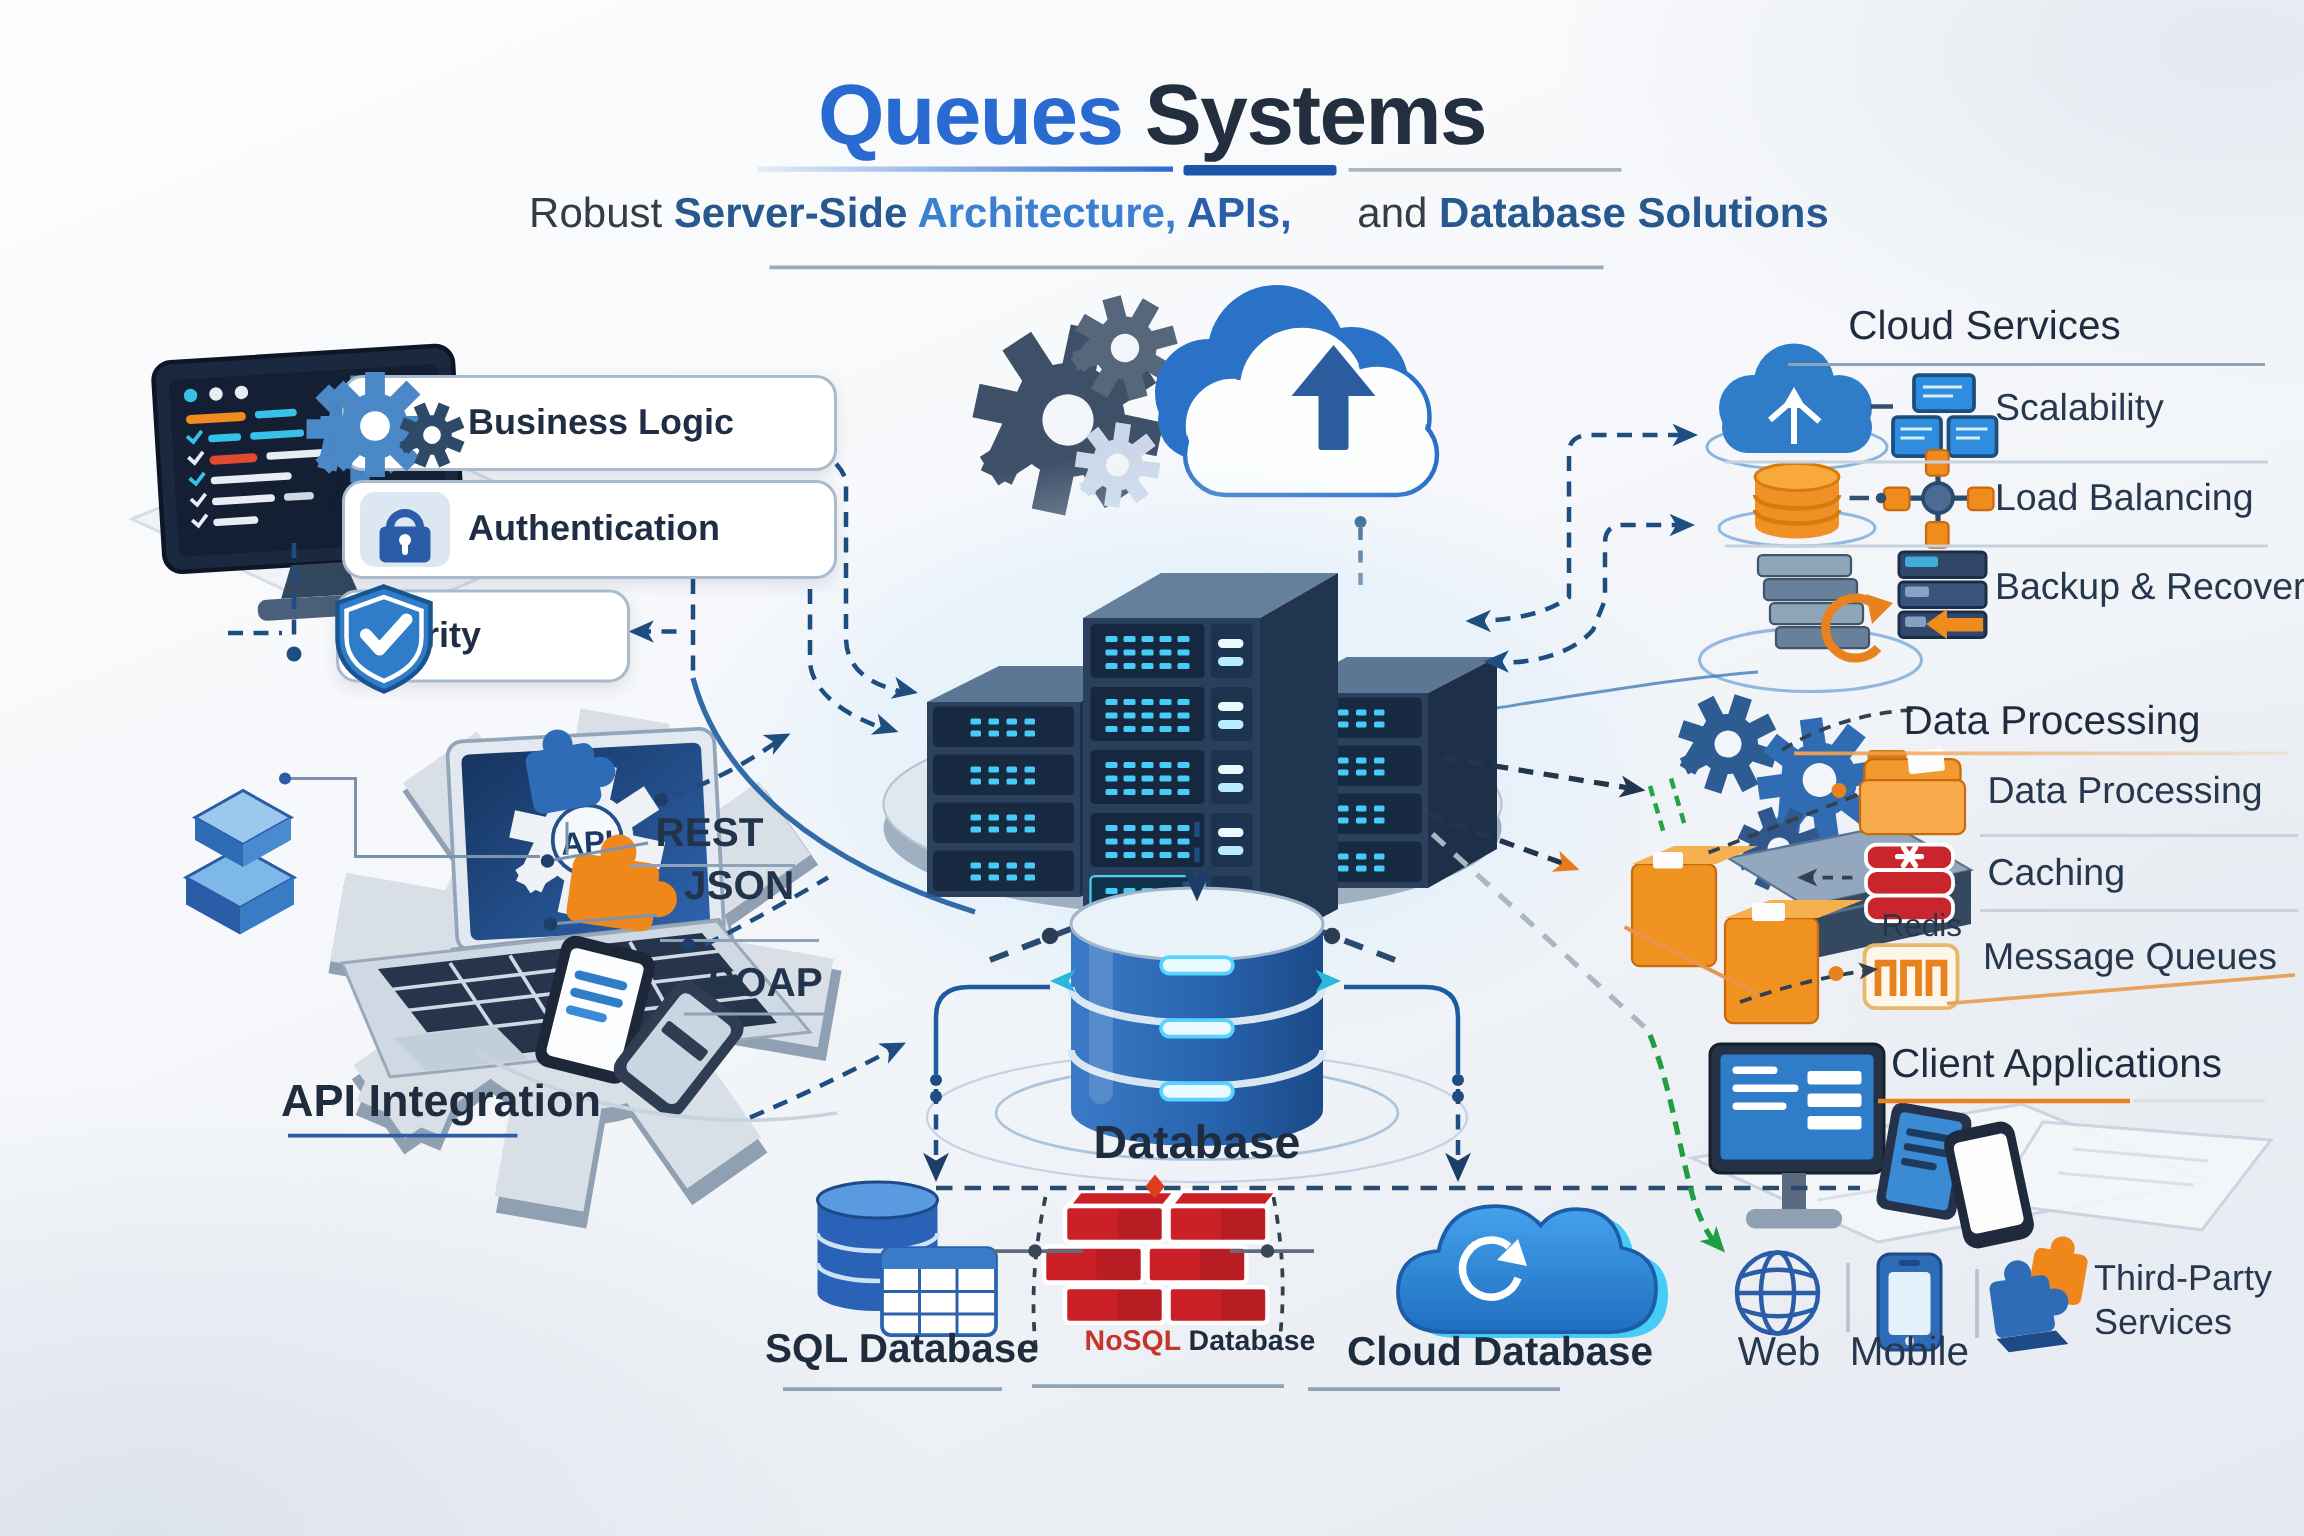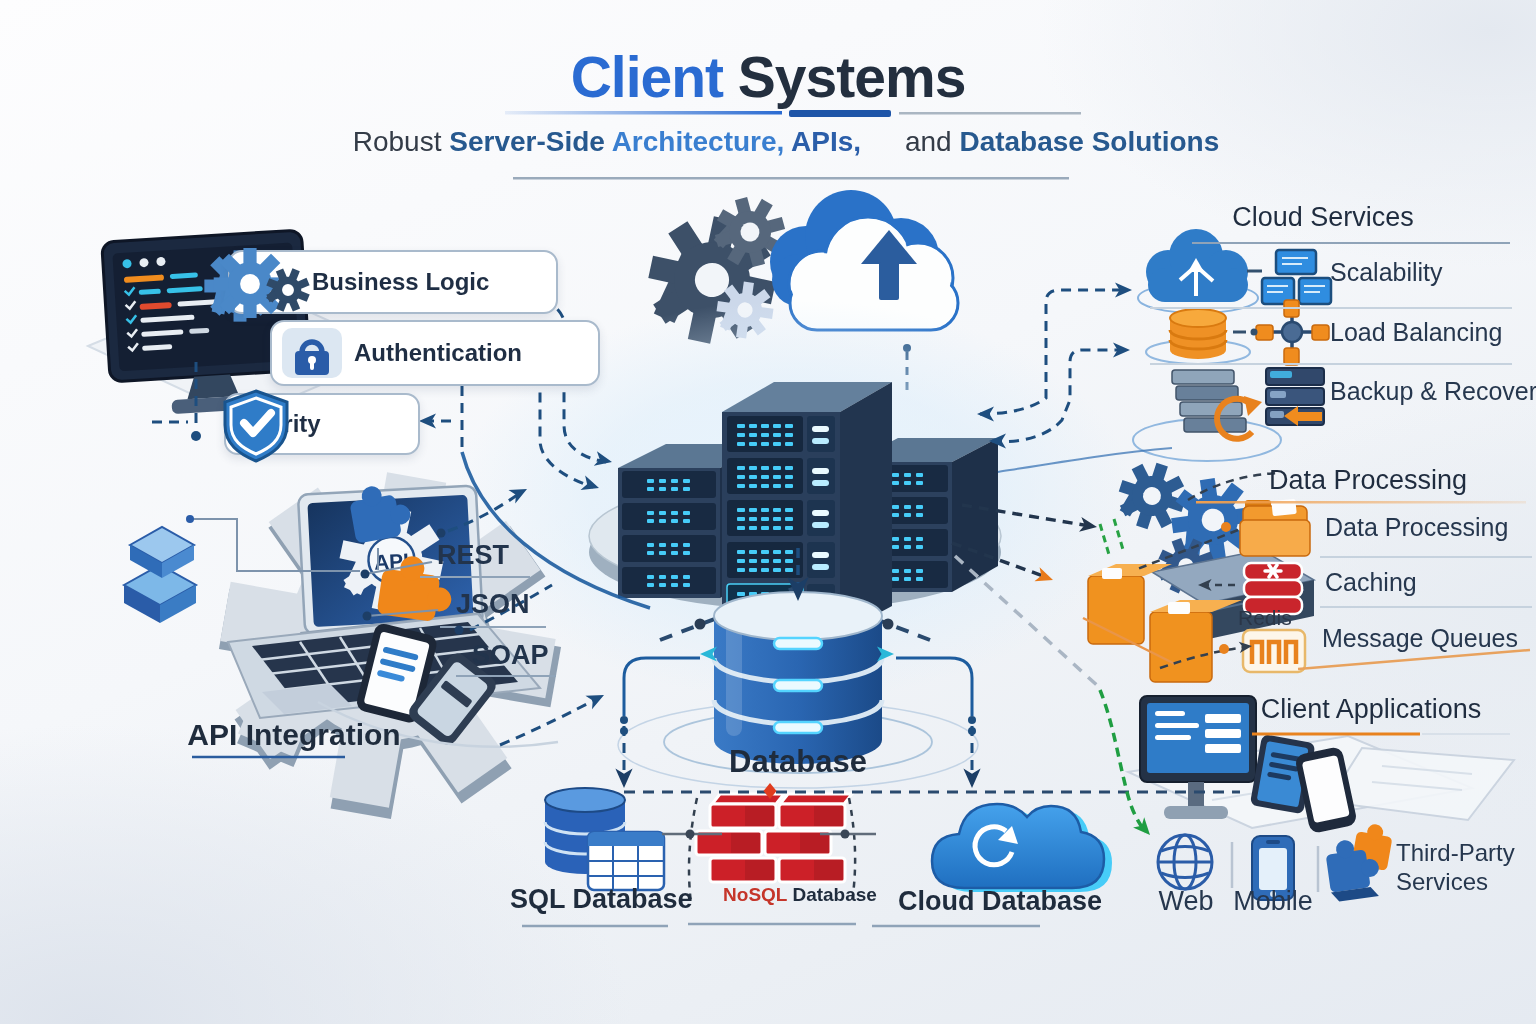--- a/index.html
+++ b/index.html
@@ -23,21 +23,21 @@
   .subtitle .s-mid{font-weight:bold;color:#27598f;}
   .subtitle .s-light{font-weight:bold;color:#3a7fd0;}
   .subtitle .s-api{font-weight:bold;color:#2b5ea9;}
   .card{position:absolute;background:#ffffff;border:2px solid #a9bacc;border-radius:14px;
     box-shadow:0 4px 10px rgba(40,60,90,.12);display:flex;align-items:center;}
   .card .card-label{font-size:24px;font-weight:600;color:#1f2e44;white-space:nowrap;}
   .sec-header{font-weight:normal;font-size:27px;color:#1f2c3f;text-align:center;}
   .item-label{font-size:25px;color:#26374e;}
   .proto{font-weight:bold;font-size:27px;color:#22344c;}
   .big-label{font-weight:bold;color:#1f2c3d;text-align:center;}
-  .caption{font-size:21px;color:#2a3648;text-align:left;}
+  .caption{font-size:21px;color:#2a3648;text-align:right;}
   .nosql-accent{color:#c5352a;}
   .wrap2{white-space:normal;line-height:1.22;}
 </style>
 </head>
 <body>
 
 <div class="canvas">
 
   <svg class="art" viewBox="0 0 1536 1024">
     <defs>
@@ -669,56 +669,56 @@
       <circle cx="367" cy="616" r="4.5" fill="#1d3e66"></circle>
         <circle cx="441" cy="533" r="4.5" fill="#1d3e66"></circle>
       <circle cx="459" cy="630" r="4.5" fill="#1d3e66"></circle>
       <circle cx="1254" cy="332" r="3.5" fill="#33506e"></circle>
       <circle cx="1226" cy="527" r="5" fill="#e8821e"></circle>
         <circle cx="1224" cy="649" r="5" fill="#e8821e"></circle>
     </g>
   </svg>
 
   <div class="main-title">
-    <span class="t1">Client</span>
+    <span class="t1">Queues</span>
     <span> </span>
     <span class="t2">Systems</span>
   </div>
   <div class="subtitle">
     <span class="s-dark">Robust </span><span class="s-mid">Server-Side </span><span class="s-light">Architecture,</span><span class="s-api"> APIs,</span><span class="s-dark"> and </span><span class="s-mid">Database Solutions</span>
   </div>
 
   <div class="card" style="left:228px;top:250px;width:244px;height:60px;padding-left:82px;">
     <svg width="104" height="70" style="position:absolute;left:-22px;top:-4px;">
       <use href="#gear" transform="translate(42 36) scale(1.1)" style="color:#4a88c8"></use>
       <use href="#gear" transform="translate(80 42) scale(0.66) rotate(22)" style="color:#2f4a68"></use>
     </svg>
     <span class="card-label">Business Logic</span>
   </div>
-  <div class="card" style="left:228px;top:320px;width:244px;height:62px;padding-left:82px;margin-left:42px;">
+  <div class="card" style="left:228px;top:320px;width:244px;height:62px;padding-left:82px;">
     <svg width="66" height="54" style="position:absolute;left:8px;top:4px;">
       <rect x="2" y="2" width="60" height="50" rx="10" fill="#dce7f2"></rect>
       <path d="M 22 26 a 10 10 0 0 1 20 0" fill="none" stroke="#2a5ca8" stroke-width="5.5"></path>
       <rect x="15" y="25" width="34" height="24" rx="4" fill="#2a5ca8"></rect>
       <circle cx="32" cy="34" r="4" fill="#ffffff"></circle>
         <rect x="30" y="35" width="4" height="9" rx="2" fill="#ffffff"></rect>
     </svg>
     <span class="card-label">Authentication</span>
   </div>
   <div class="card" style="left:224px;top:393px;width:192px;height:58px;">
     <svg width="76" height="82" style="position:absolute;left:-8px;top:-10px;">
       <path d="M38 6 l31 11 v23 c0 19 -14 29 -31 36 c-17 -7 -31 -17 -31 -36 v-23 z" fill="#2f7cc8" stroke="#19548e" stroke-width="3"></path>
       <path d="M38 13 l25 9 v18 c0 15 -11 23 -25 29 c-14 -6 -25 -14 -25 -29 v-18 z" fill="none" stroke="#ffffff" stroke-width="3"></path>
       <path d="M26 38 l9 10 l18 -20" fill="none" stroke="#ffffff" stroke-width="8" stroke-linecap="round" stroke-linejoin="round"></path>
     </svg>
     <span class="card-label">Security</span>
   </div>
 
   <div class="label proto" style="left:437px;top:540px;">REST</div>
-  <div class="label proto" style="left:456px;top:589px;">JSON</div>
+  <div class="label proto" style="left:456px;top:575px;">JSON</div>
   <div class="label proto" style="left:472px;top:640px;">SOAP</div>
   <div class="label big-label" style="left:168px;top:718px;width:252px;font-size:30px;">API Integration</div>
 
   <div class="label sec-header" style="left:1182px;top:202px;width:282px;">Cloud Services</div>
   <div class="label item-label" style="left:1330px;top:258px;">Scalability</div>
   <div class="label item-label" style="left:1330px;top:318px;">Load Balancing</div>
   <div class="label item-label" style="left:1330px;top:377px;">Backup &amp; Recovery</div>
 
   <div class="label sec-header" style="left:1218px;top:465px;width:300px;">Data Processing</div>
   <div class="label item-label" style="left:1325px;top:513px;">Data Processing</div>

